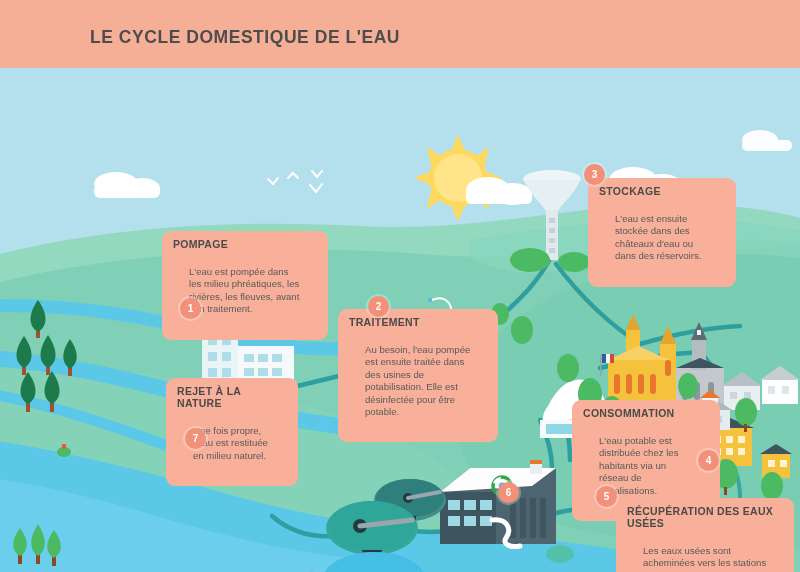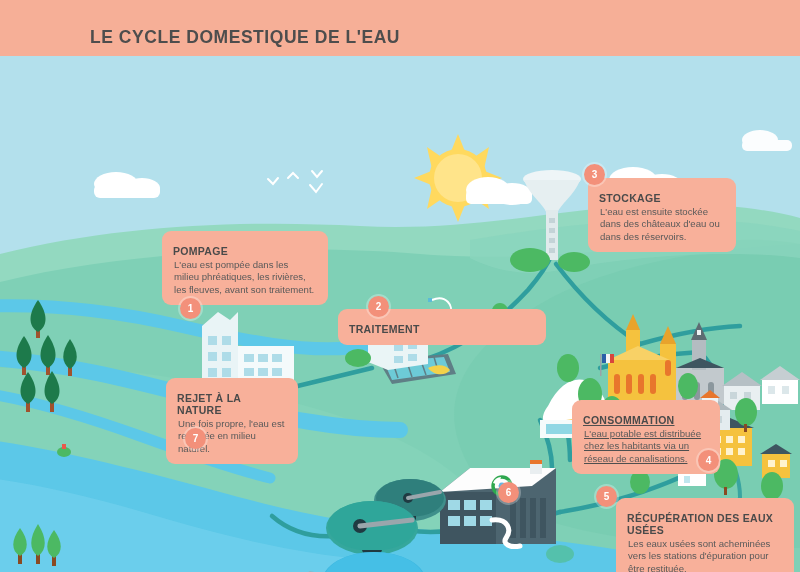--- a/index.html
+++ b/index.html
@@ -3,44 +3,44 @@
 <meta charset="utf-8">
 <style>
   html,body{margin:0;padding:0;background:#fff;}
   body{font-family:"Liberation Sans",sans-serif;}
   #page{
     position:relative;width:800px;height:572px;overflow:hidden;
     background:#b3e0ec;
   }
   
   #header{
-    position:absolute;left:0;top:0;width:800px;height:56px;
+    position:absolute;left:0;top:0;width:800px;height:68px;
     background:#f6af97;
   }
   #page-title{
     position:absolute;left:90px;top:26px;
     font-size:19px;font-weight:bold;letter-spacing:.6px;
     color:#4d4d4d;
     font-family:"Liberation Sans",sans-serif;
     transform:scaleX(.92);transform-origin:left center;
   }
   
   #scene{position:absolute;left:0;top:68px;width:800px;height:504px;overflow:hidden;}
   .svgfull{position:absolute;left:0;top:0;width:800px;height:504px;}
   
   .callout{
     position:absolute;background:#f8b09a;border-radius:9px;
     padding:7px 11px 8px 11px;color:#4f4f4f;box-sizing:border-box;
   }
   .callout .ttl{
     font-size:10.5px;font-weight:bold;letter-spacing:.3px;
-    margin:7px 0 2px 0;color:#4a4a4a;line-height:12px;
+    margin:0 0 2px 0;color:#4a4a4a;line-height:12px;
   }
   .callout .bdy{
-    font-size:9.6px;line-height:12.4px;color:#5a5a5a;margin:1px;
+    font-size:9.6px;line-height:12.4px;color:#5a5a5a;margin:16px;
   }
   
   .badge{
     position:absolute;width:21px;height:21px;border-radius:50%;
     background:#f3907a;color:#fff;font-size:10px;font-weight:bold;
     display:flex;align-items:center;justify-content:center;
     box-shadow:0 0 0 2px rgba(255,255,255,.28);
   }
 </style>
 </head>
@@ -474,36 +474,37 @@
     </svg>
 
     <div class="callout" style="left:162px;top:163px;width:166px;">
       <div class="ttl">POMPAGE</div>
       <div class="bdy">L'eau est pompée dans les milieu phréatiques, les rivières, les fleuves, avant son traitement.</div>
     </div>
     <div class="badge" style="left:180px;top:230px;">
       <span>1</span>
     </div>
 
-    <div class="callout" style="left:338px;top:241px;width:208px;">
+    <div class="callout" style="left:338px;top:241px;width:160px;">
       <div class="ttl">TRAITEMENT</div>
+      <div class="bdy">Au besoin, l'eau pompée est ensuite traitée dans des usines de potabilisation. Elle est désinfectée pour être potable.</div>
     </div>
     <div class="badge" style="left:368px;top:228px;">
       <span>2</span>
     </div>
 
     <div class="callout" style="left:588px;top:110px;width:148px;">
       <div class="ttl">STOCKAGE</div>
       <div class="bdy">L'eau est ensuite stockée dans des châteaux d'eau ou dans des réservoirs.</div>
     </div>
     <div class="badge" style="left:584px;top:96px;">
       <span>3</span>
     </div>
 
-    <div class="callout" style="left:572px;top:332px;width:148px;text-decoration:underline;">
+    <div class="callout" style="left:572px;top:332px;width:148px;">
       <div class="ttl">CONSOMMATION</div>
       <div class="bdy">L'eau potable est distribuée chez les habitants via un réseau de canalisations.</div>
     </div>
     <div class="badge" style="left:698px;top:382px;">
       <span>4</span>
     </div>
 
     <div class="callout" style="left:616px;top:430px;width:178px;">
       <div class="ttl">RÉCUPÉRATION DES EAUX USÉES</div>
       <div class="bdy">Les eaux usées sont acheminées vers les stations d'épuration pour être restituée.</div>

